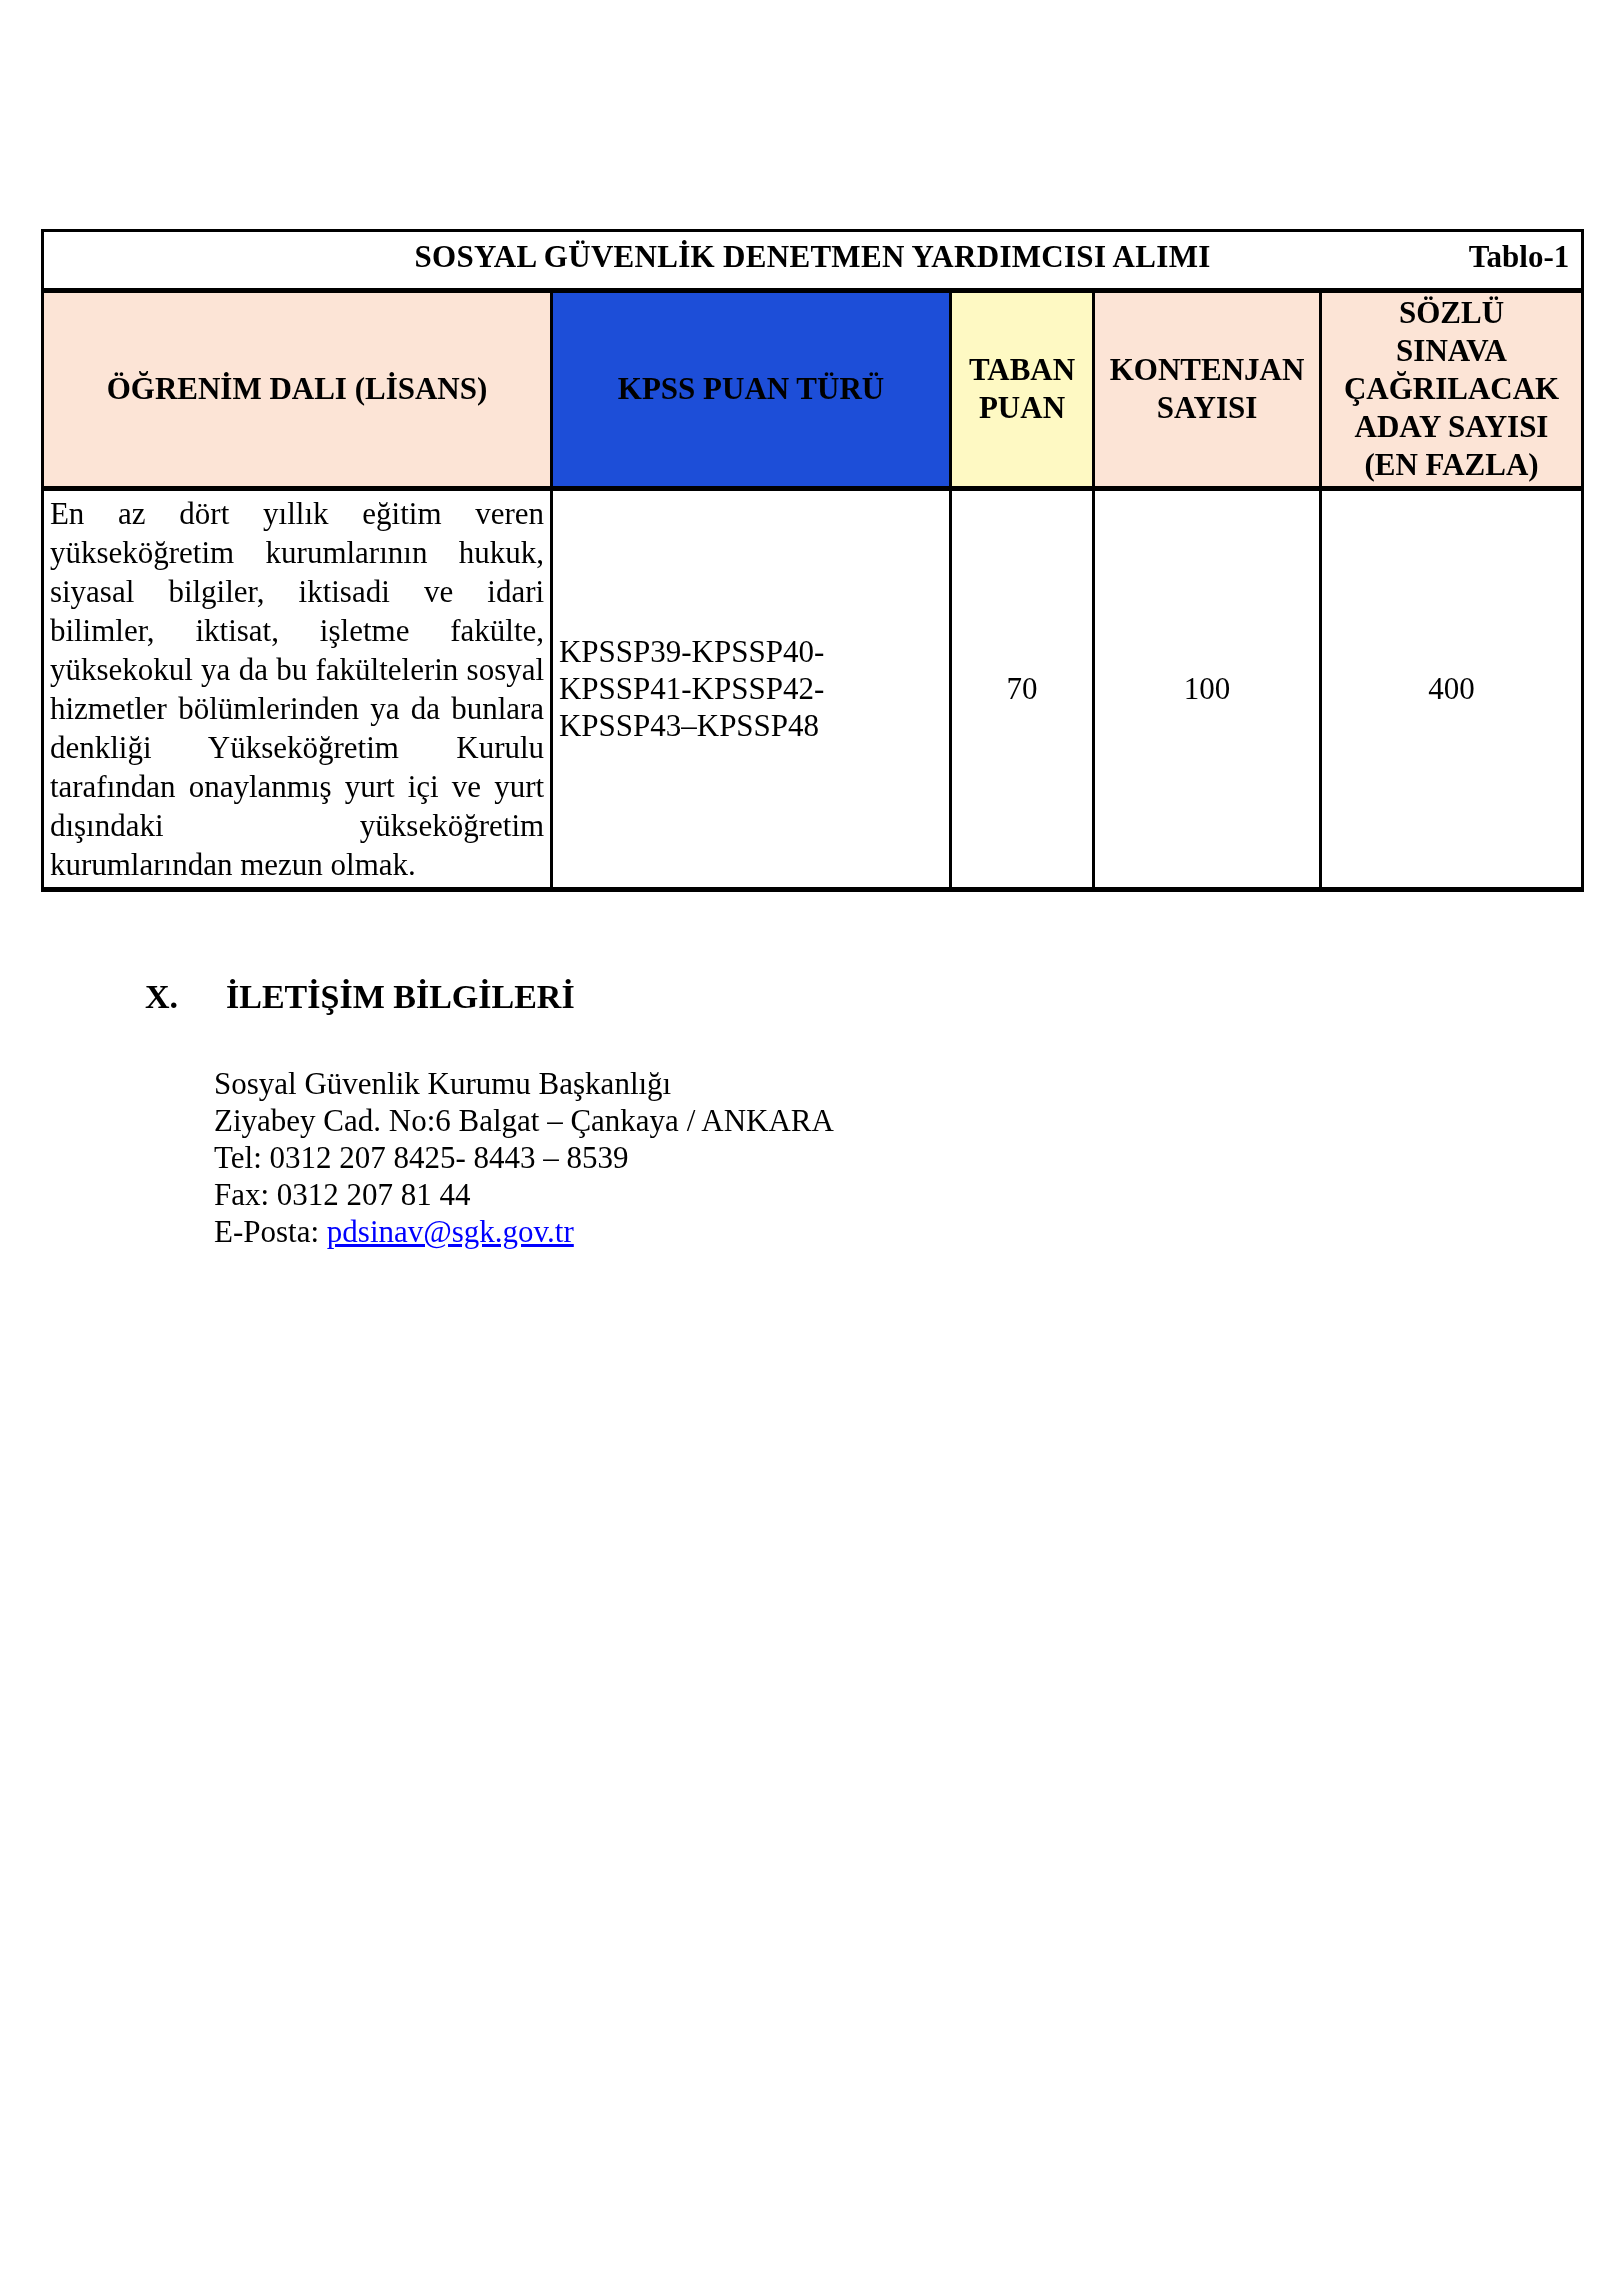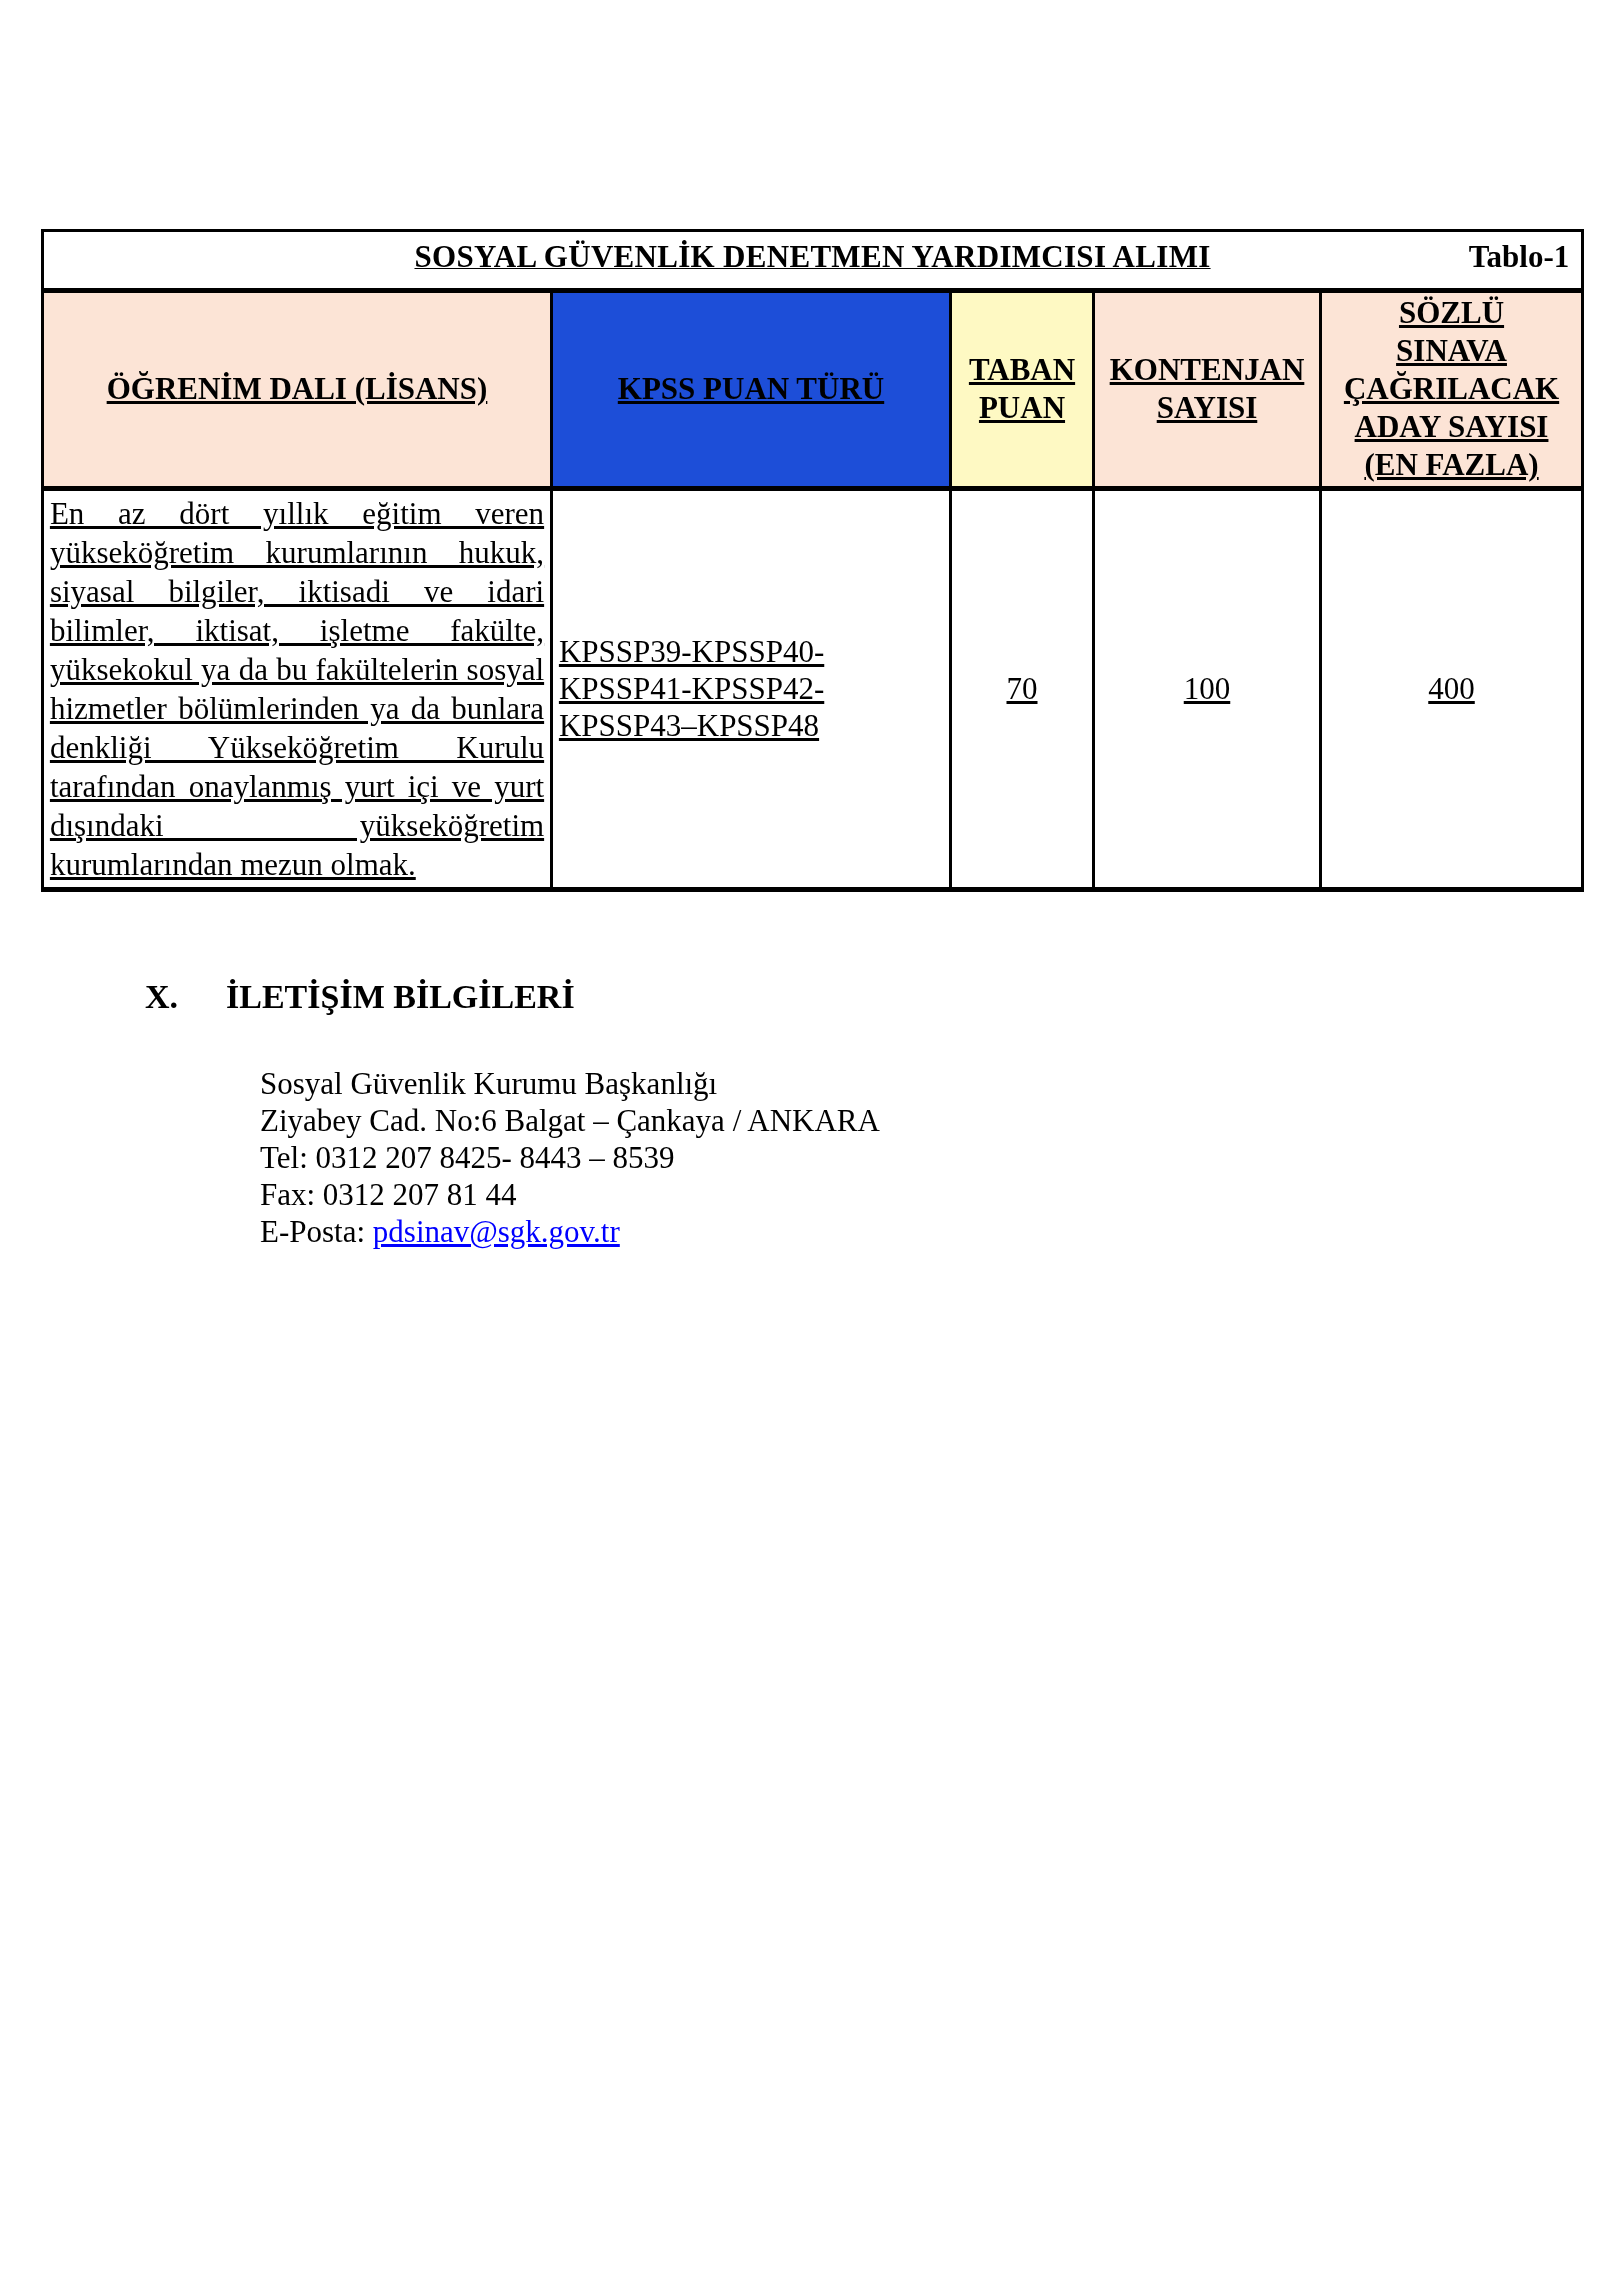--- a/index.html
+++ b/index.html
@@ -16,21 +16,20 @@
   table.tbl {
     position: absolute;
     left: 41px; top: 229px;
     width: 1540px;
     border-collapse: collapse;
     table-layout: fixed;
   }
   table.tbl td, table.tbl th {
     border: 3.3px solid #000000;
     overflow: hidden;
-    text-decoration: underline;
   }
   
   tr.title-row td {
     height: 60px;
     border-bottom-width: 5.9px;
     background: #ffffff;
     vertical-align: top;
     padding-top: 5.2px;
   }
   .title-wrap { position: relative; width: 100%; text-align: center; }
@@ -95,21 +94,20 @@
     line-height: 41px;
     white-space: nowrap;
   }
   .sec-no { display: inline-block; width: 81px; }
   .contact-block {
     position: absolute;
     left: 214px; top: 1065px;
     font-size: 31px;
     line-height: 37px;
     white-space: nowrap;
-    margin-left: 46px;
   }
   .contact-block a.email {
     text-decoration: underline;
   }
 </style>
 </head>
 <body>
 
 <div class="page">
 

